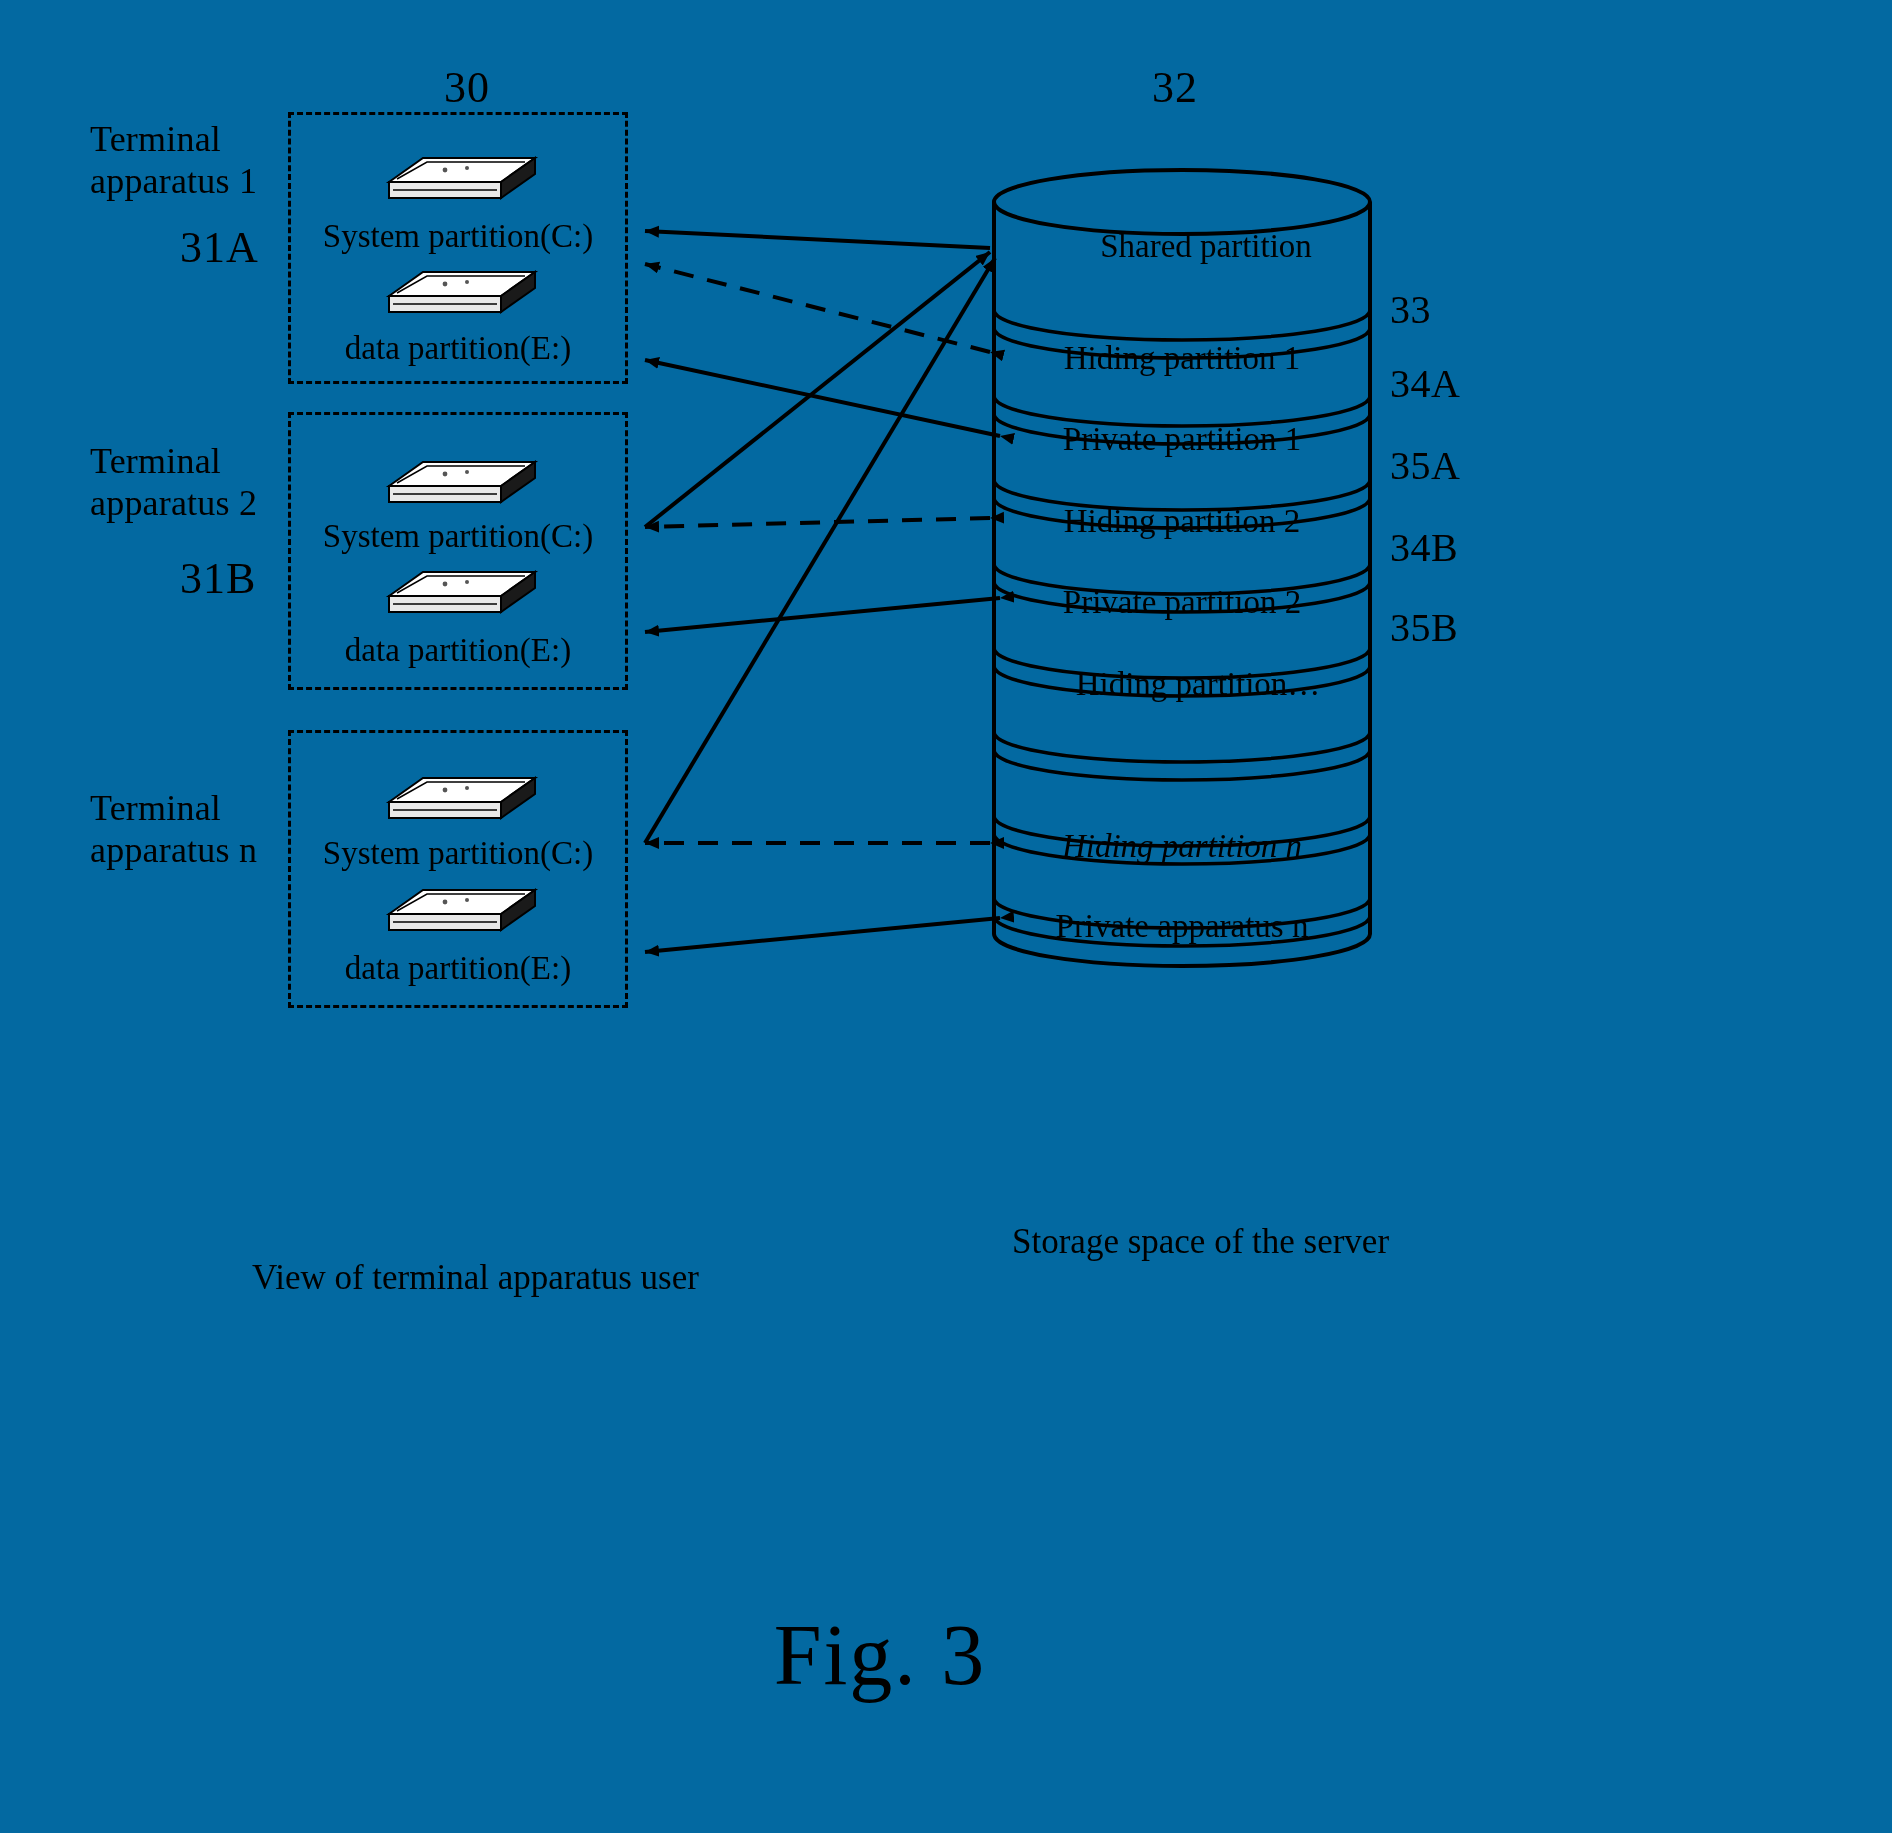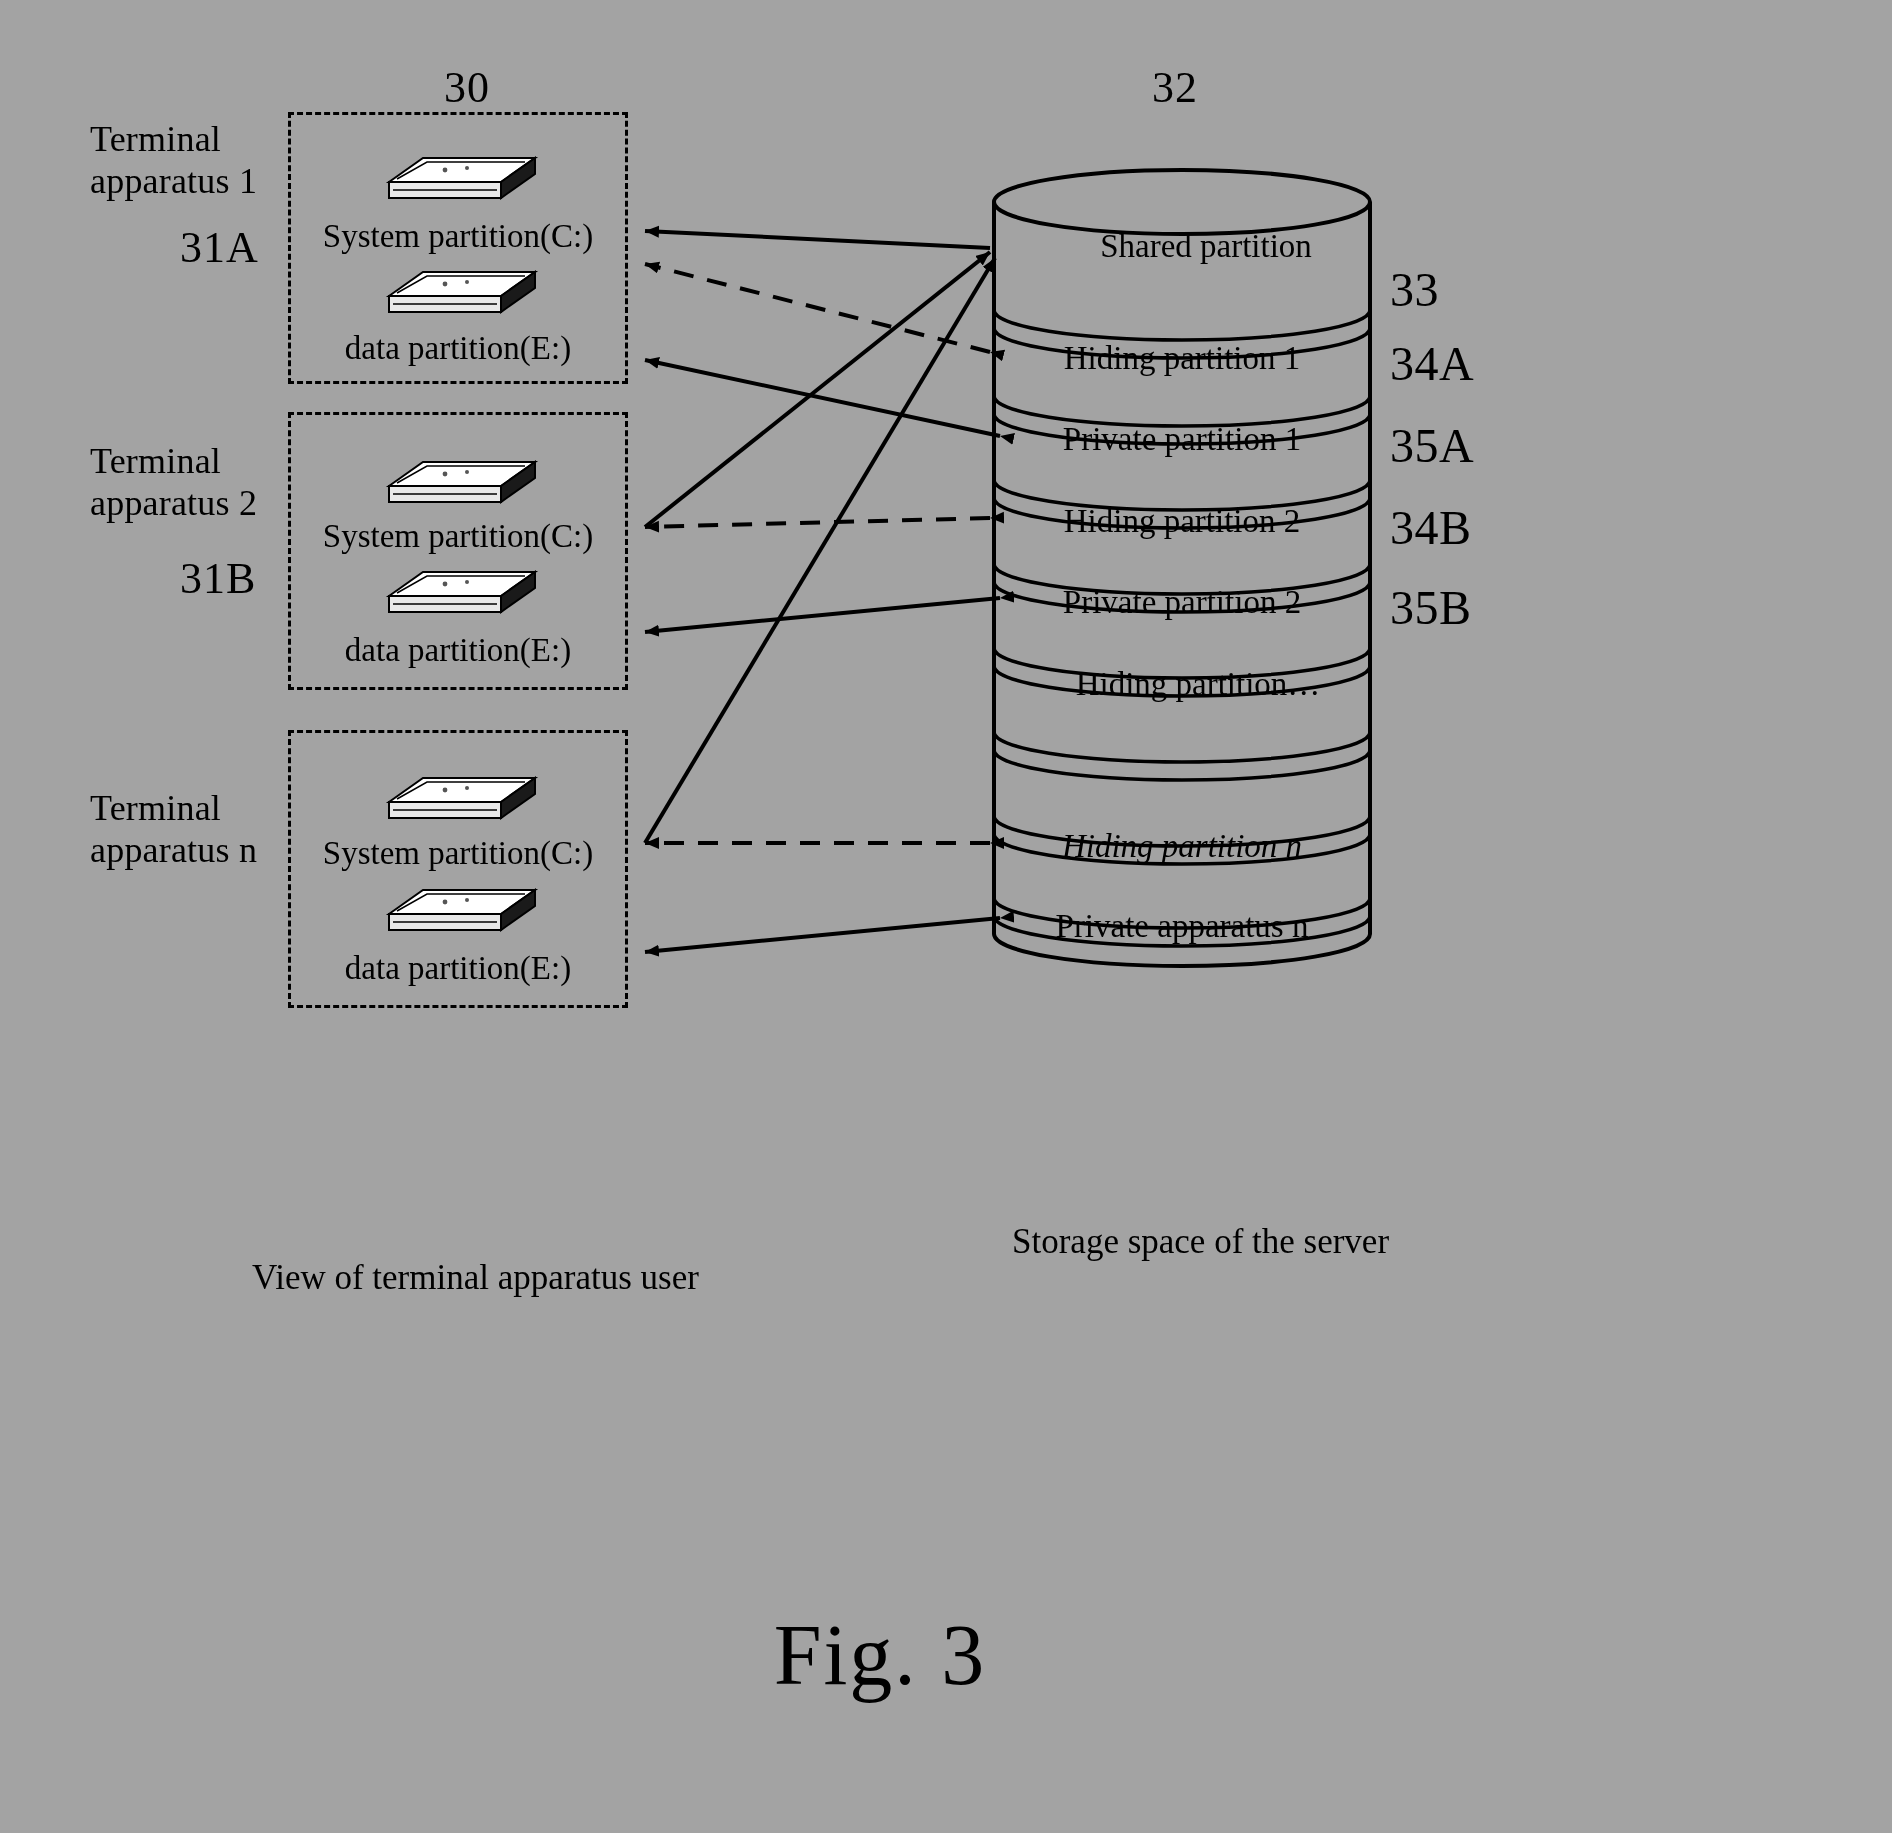--- a/index.html
+++ b/index.html
@@ -8,21 +8,21 @@
     background: #ffffff;
   }
   body {
     font-family: "Liberation Serif", "DejaVu Serif", serif;
     color: #000000;
   }
   #page {
     position: relative;
     width: 1892px;
     height: 1833px;
-    background: #a3a3a3;
+    background: #0369a1;
     overflow: hidden;
   }
 
   
   .abs { position: absolute; }
 
   
   .side-label {
     position: absolute;
     font-size: 36px;
@@ -31,22 +31,23 @@
     white-space: pre-line;
     text-align: left;
   }
   .ref-num {
     position: absolute;
     font-size: 44px;
     letter-spacing: 1px;
   }
   .ref-num-small {
     position: absolute;
-    font-size: 48px;
+    font-size: 40px;
     letter-spacing: 0.5px;
+    margin-top: 24px;
   }
 
   
   .terminal-box {
     position: absolute;
     border: 3px dashed #000000;
     box-sizing: border-box;
     background: transparent;
   }
 

